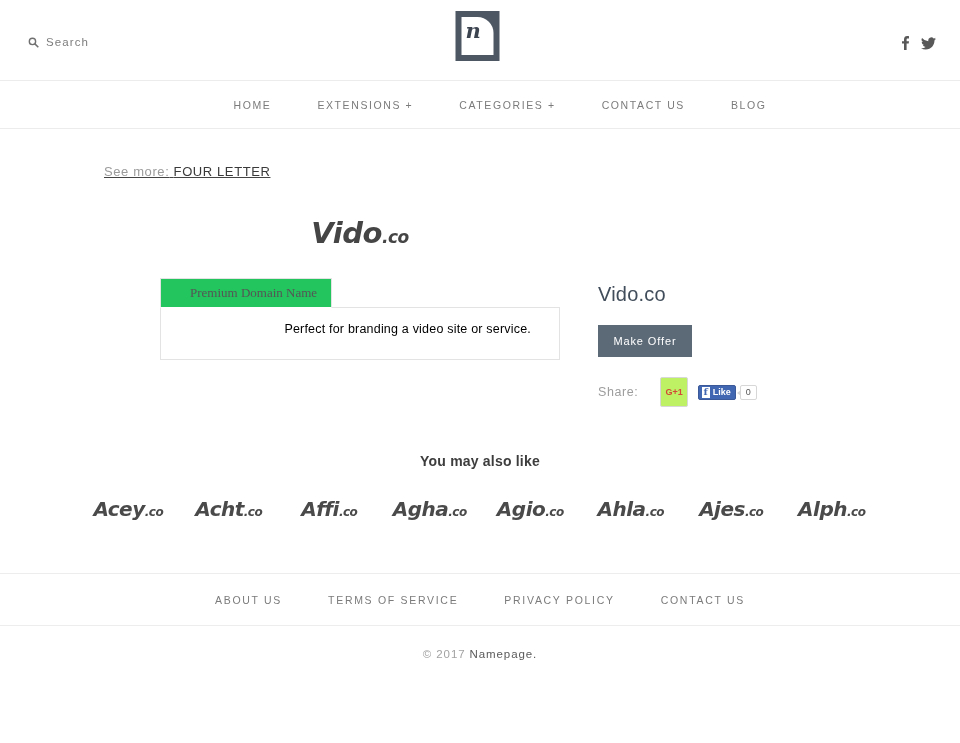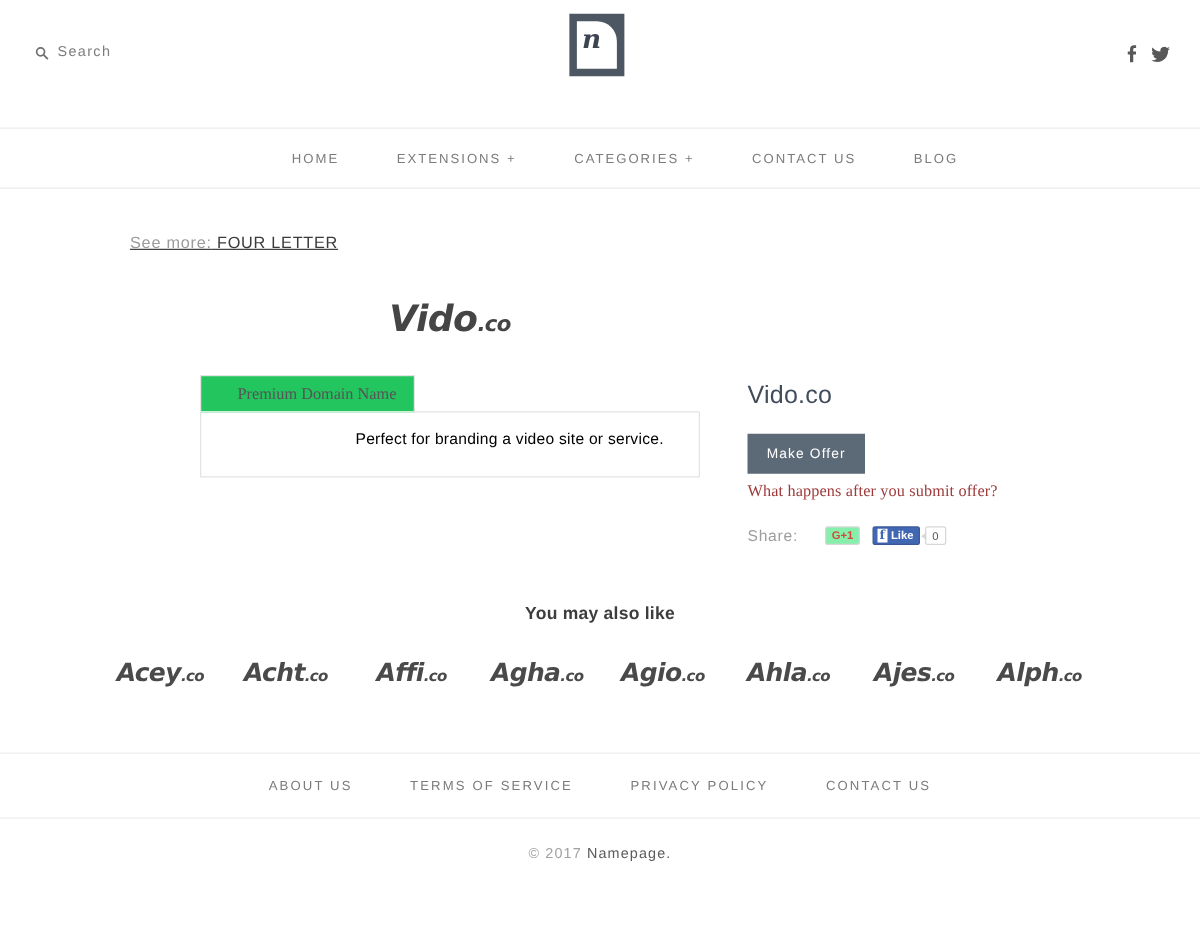--- a/index.html
+++ b/index.html
@@ -8,21 +8,21 @@
     width: 960px; height: 743px;
     background: #ffffff;
     font-family: "Liberation Sans", sans-serif;
     color: #444;
     overflow: hidden;
   }
 
   
   .topbar {
     position: relative;
-    height: 103px;
+    height: 81px;
     border-bottom: 1px solid #ececec;
   }
   .search-box {
     position: absolute;
     left: 28px; top: 36px;
     display: flex; align-items: center; gap: 7px;
     cursor: pointer;
   }
   .search-icon { width: 11px; height: 11px; display:block; }
   .search-label {
@@ -211,24 +211,24 @@
     margin-top: 20px;
     display: flex; align-items: center; gap: 10px;
   }
   .share-label {
     font-size: 12.5px;
     color: #9d9d9d;
     letter-spacing: 0.6px;
     margin-right: 12px;
   }
   .gplus-btn {
-    height: 15px;
+    height: 30px;
     border: 1px solid #d7d7d7;
     border-radius: 2px;
-    background: #86efac;
+    background: #bef264;
     display: flex; align-items: center;
     padding: 0 4px;
     font-size: 9px; font-weight: 700;
     color: #d34836;
     cursor: pointer;
     line-height: 1;
   }
   .fb-group { display: flex; align-items: center; }
   .fb-like {
     height: 15px;
@@ -392,21 +392,20 @@
         <div class="tab-body">Perfect for branding a video site or service.</div>
       </div>
     </div>
 
     <div class="col-right">
       <div class="side-title">Vido.co</div>
 
       <button class="offer-btn">Make Offer</button>
 
 
-      <div class="offer-link">What happens after you submit offer?</div>
 
       <div class="share-row">
         <span class="share-label">Share:</span>
 
         <div class="gplus-btn">G+1</div>
 
         <div class="fb-group">
           <div class="fb-like">
             <span class="fb-f">f</span>
             <span class="fb-like-text">Like</span>

